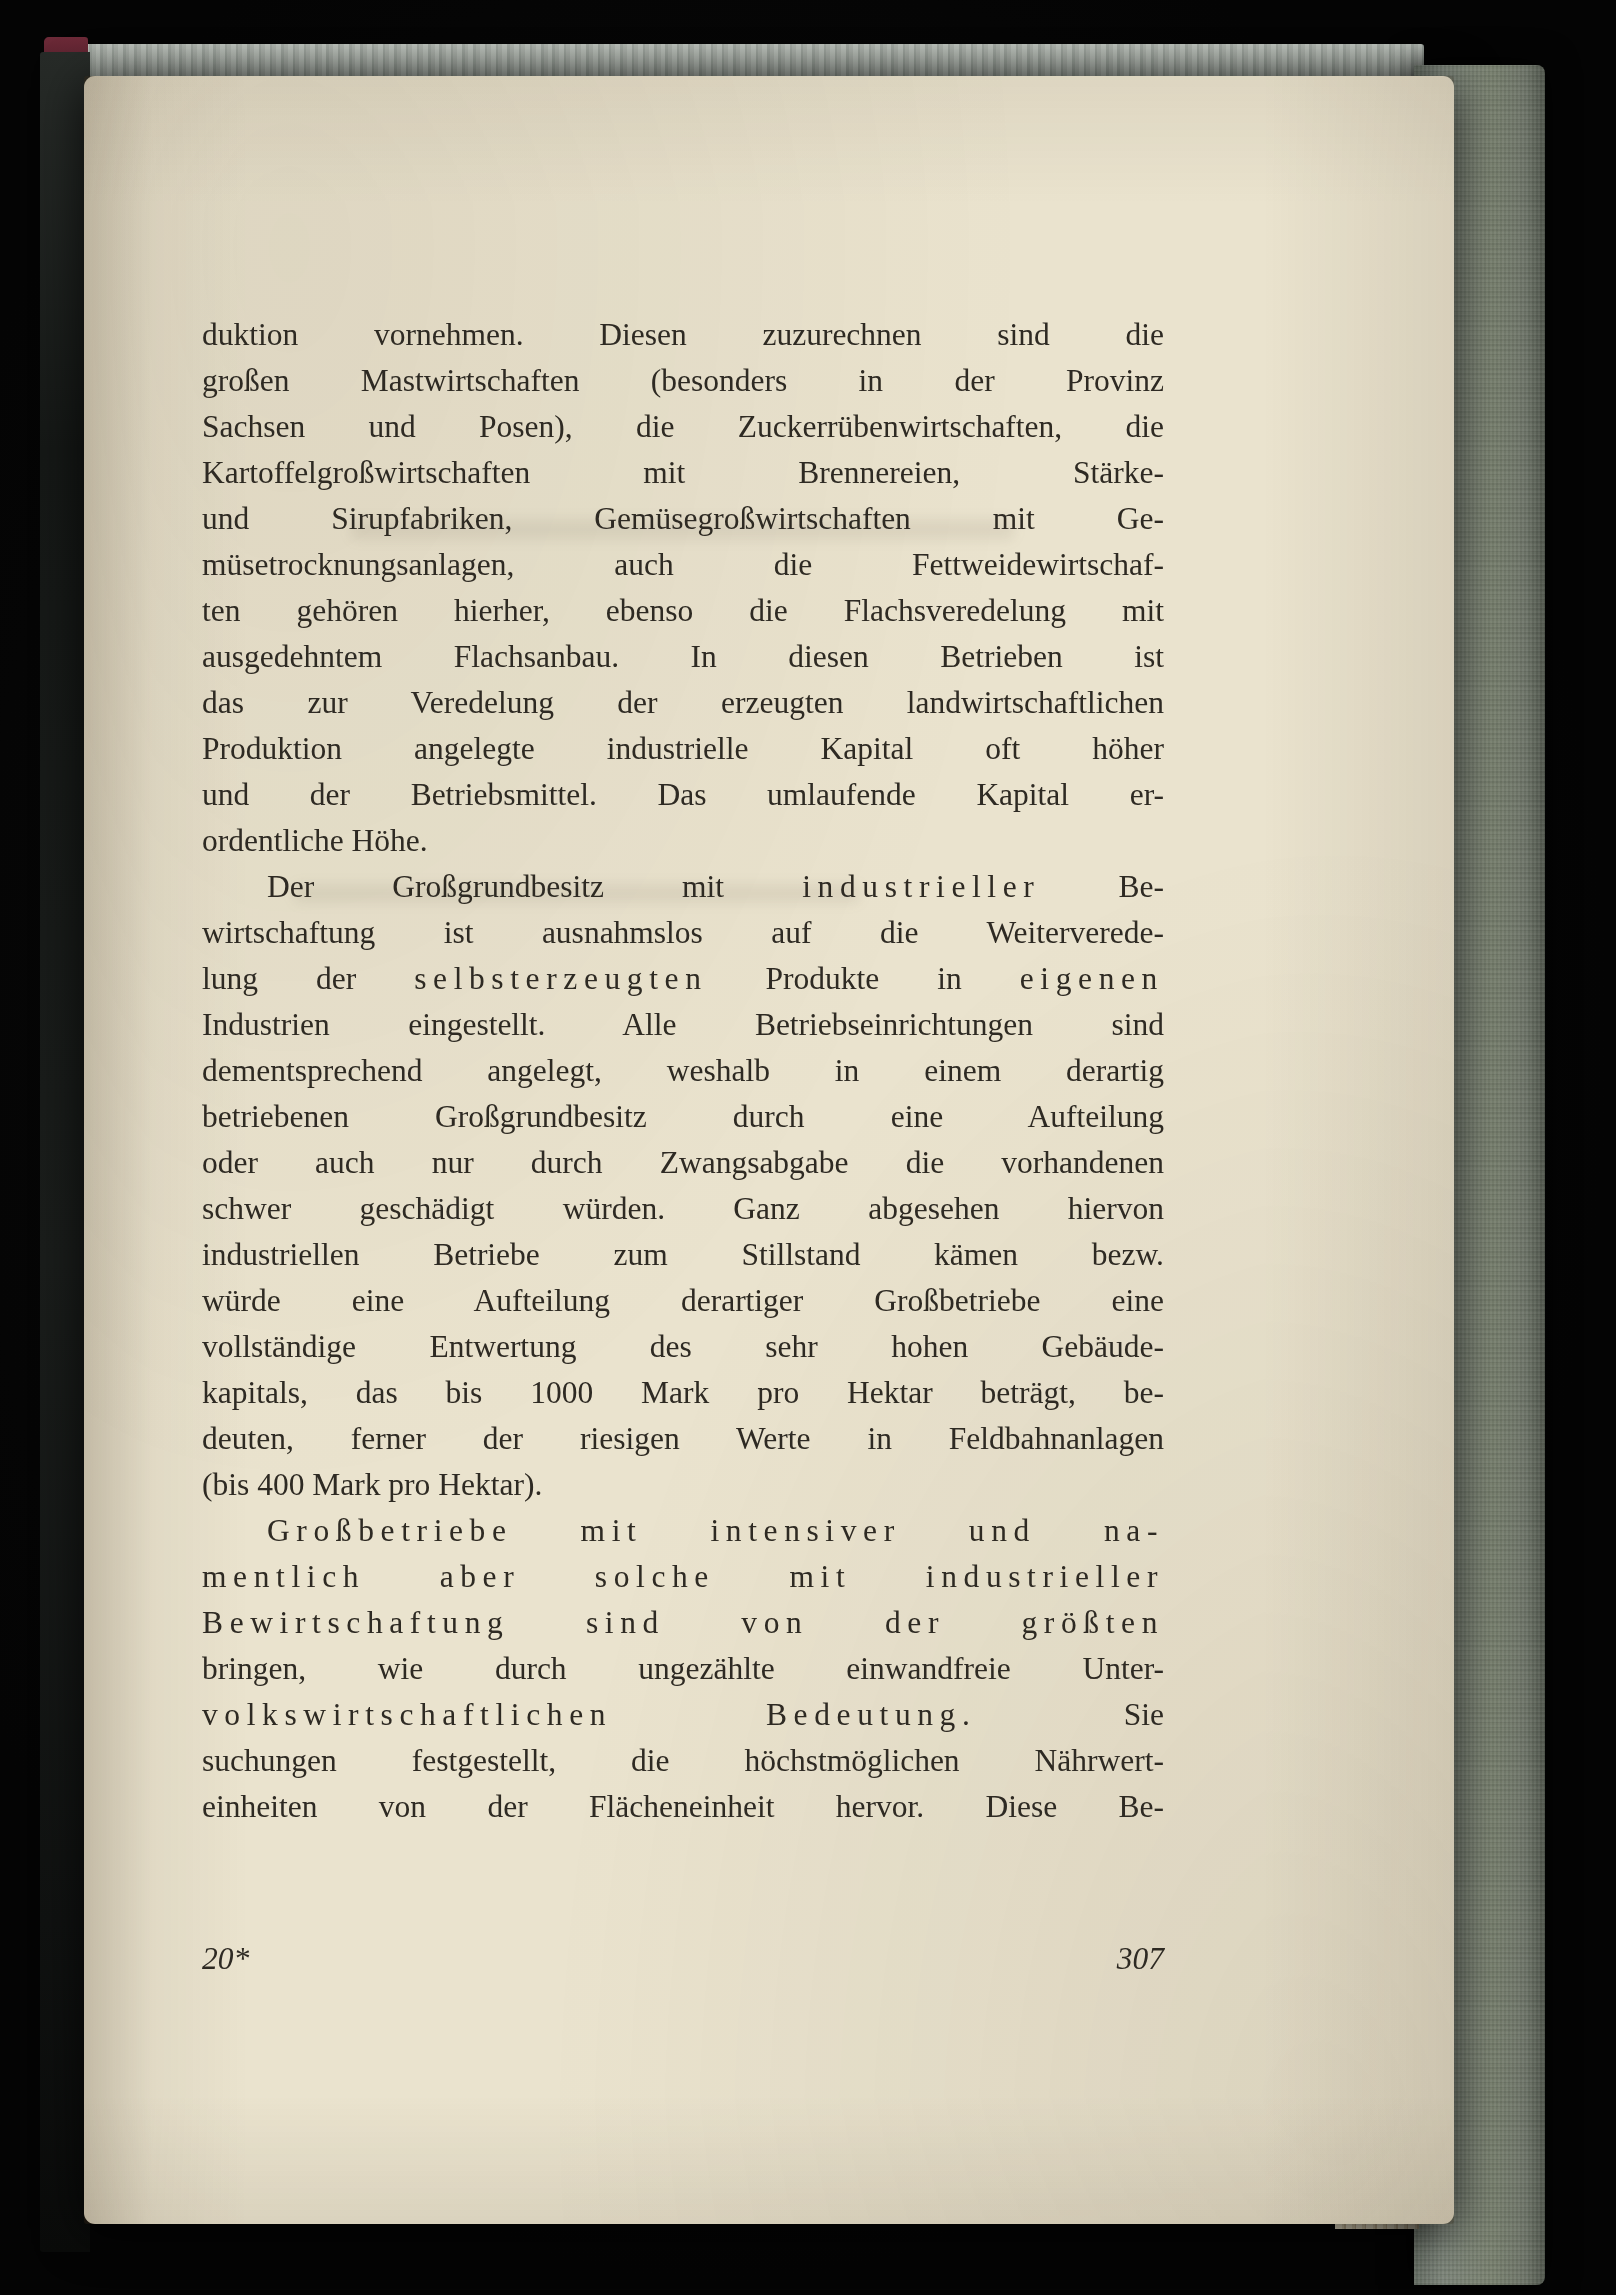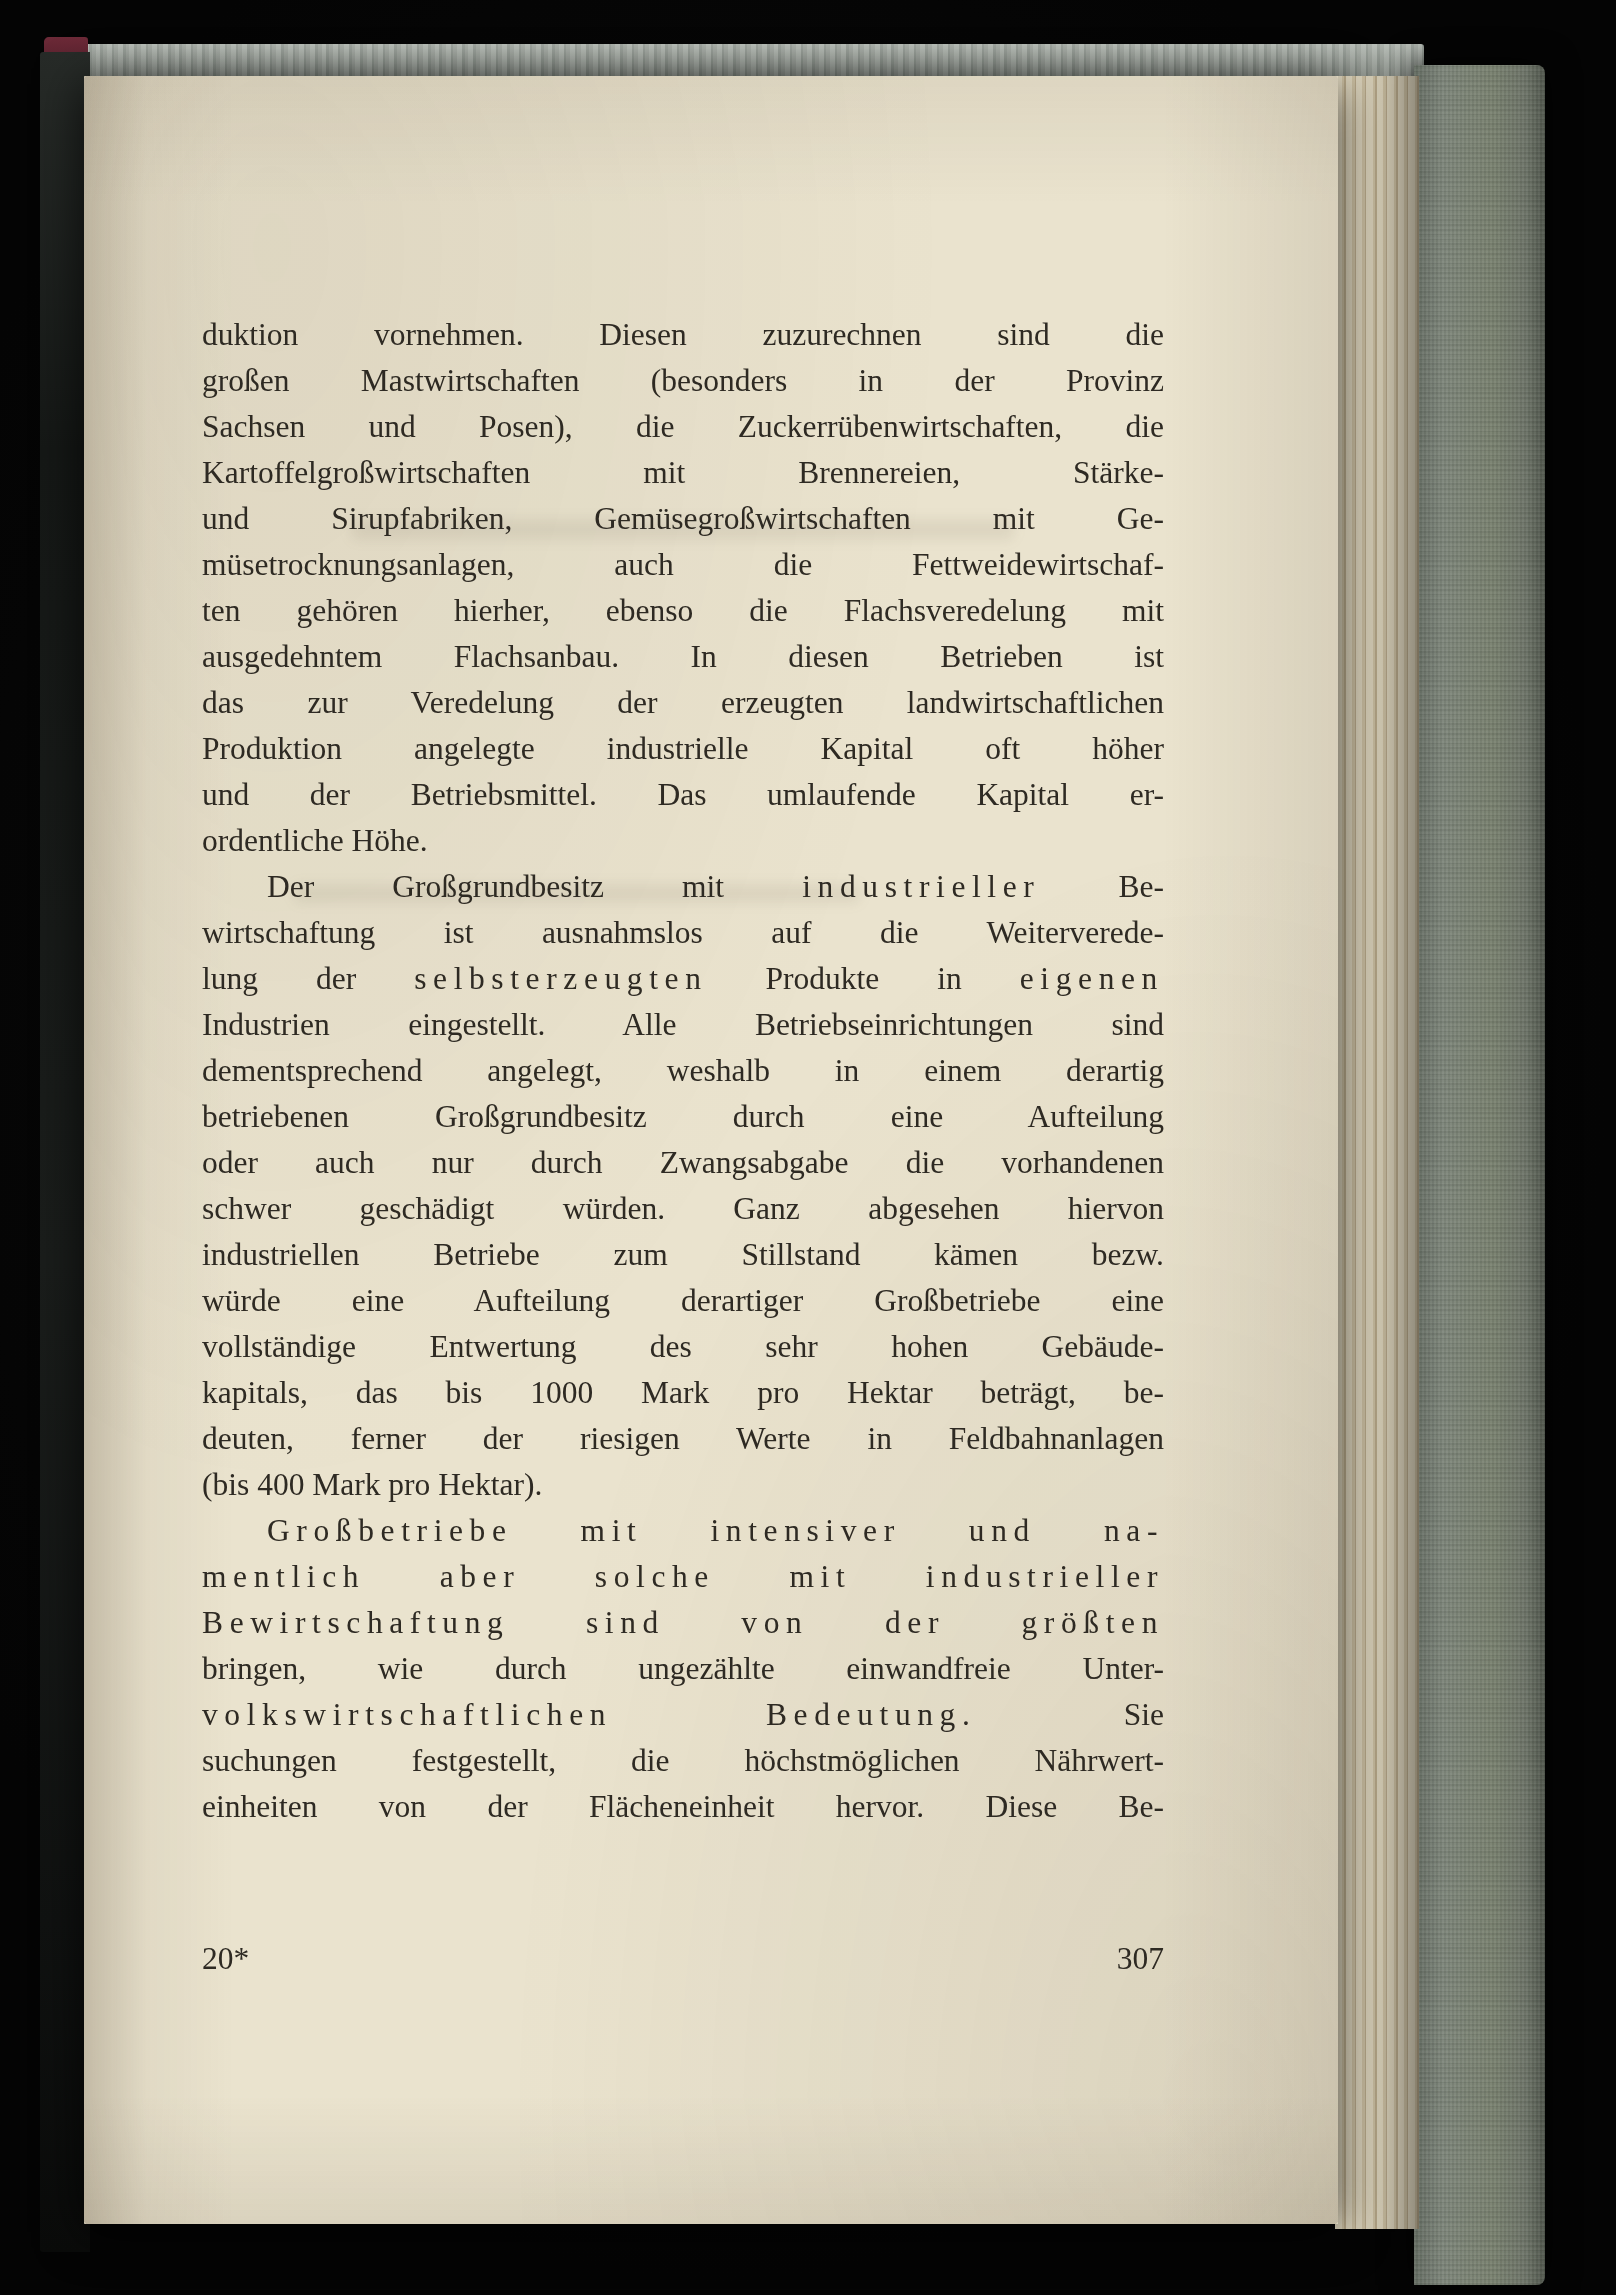--- a/index.html
+++ b/index.html
@@ -68,23 +68,23 @@
     width: 84px; height: 2153px;
     background:
       linear-gradient(90deg, rgba(0,0,0,0) 0%, rgba(0,0,0,0.12) 55%, rgba(0,0,0,0.38) 100%),
       repeating-linear-gradient(90deg, #e9e0c7 0 6.5px, #d8cbac 6.5px 9px, #c2b292 9px 10.5px);
   }
 
   
   .page {
     position: absolute;
     left: 84px; top: 76px;
-    width: 1254px; height: 2148px;
+    width: 1370px; height: 2148px;
     background: #eae3ce;
-    border-radius: 1px;
+    border-radius: 11px;
     box-shadow: 0 8px 48px rgba(0,0,0,0.75);
   }
   .page::before {
     content: "";
     position: absolute; inset: 0;
     pointer-events: none;
     background:
       radial-gradient(ellipse at 15% 8%, rgba(70,55,30,0.07), transparent 45%),
       radial-gradient(ellipse at 92% 96%, rgba(70,55,30,0.09), transparent 45%),
       linear-gradient(90deg, rgba(60,45,25,0.22) 0%, rgba(60,45,25,0.05) 5%, rgba(60,45,25,0) 12%, rgba(60,45,25,0) 86%, rgba(60,45,25,0.10) 100%),
@@ -124,20 +124,21 @@
 
   .footer {
     position: absolute;
     left: 118px; top: 1860px;
     width: 962px;
     display: flex;
     justify-content: space-between;
     color: #2e2a23;
     font-size: 31.5px;
     line-height: 46px;
+    font-style: italic;
   }
 </style>
 </head>
 <body>
 
 <div class="scene">
   <div class="top-cloth"></div>
   <div class="headband"></div>
   <div class="spine"></div>
   <div class="cover-right"></div>

